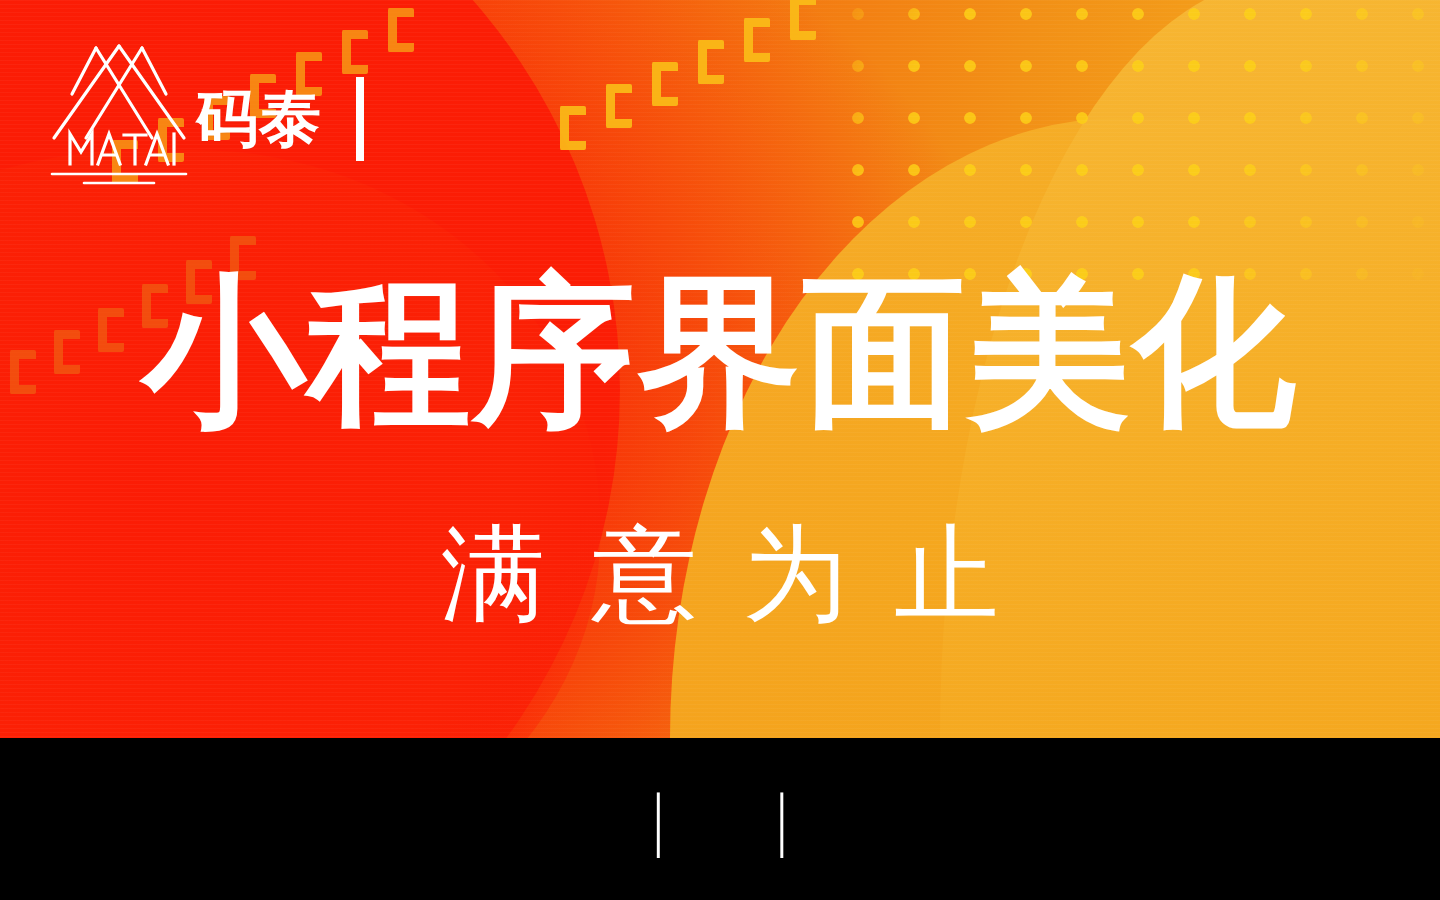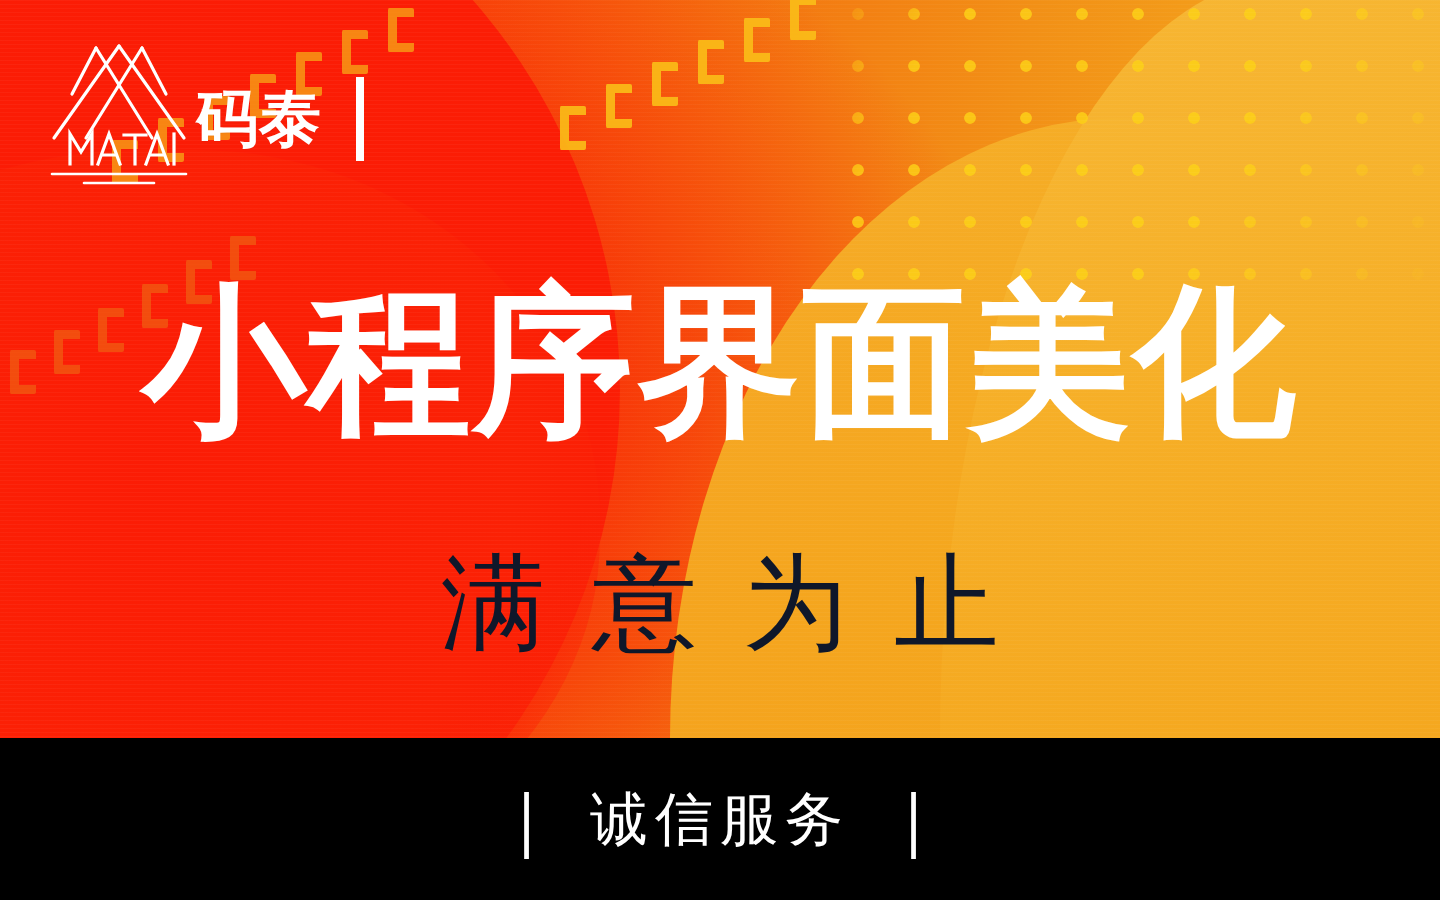--- a/index.html
+++ b/index.html
@@ -8,21 +8,21 @@
     padding: 0;
     background: #ffffff;
   }
   * { box-sizing: border-box; }
 
   .banner {
     position: relative;
     width: 1440px;
     height: 900px;
     overflow: hidden;
-    font-family: Liberation Sans, sans-serif;
+    font-family: Liberation Serif, serif;
     background: #fa1e05;
   }
 
   
   .bg-gradient {
     position: absolute;
     inset: 0 0 162px 0;
     background:
       radial-gradient(120% 150% at 2% 55%, #fa1405 0%, #fa1e05 22%, rgba(250,60,6,0) 58%),
       linear-gradient(100deg, #fb2505 0%, #f9480a 22%, #f4720f 45%, #f29016 66%, #f4a51c 85%, #f5ad20 100%);
@@ -151,36 +151,36 @@
     background: #ffffff;
     margin: 0 30px 0 34px;
     flex: 0 0 auto;
   }
 
   
   .headline {
     position: absolute;
     left: 50%;
     transform: translateX(-50%);
-    top: 280px;
+    top: 272px;
     color: #ffffff;
     font-size: 163px;
     line-height: 1;
     font-weight: 700;
     letter-spacing: 2px;
     white-space: nowrap;
   }
 
   
   .subtitle {
     position: absolute;
     left: 50%;
     transform: translateX(-50%);
-    top: 540px;
-    color: #0f172a;
+    top: 512px;
+    color: #ffffff;
     font-size: 105px;
     line-height: 1.2;
     font-weight: 400;
     letter-spacing: 46px;
     text-indent: 46px;
     white-space: nowrap;
   }
 
   
   .footer-bar {
@@ -289,18 +289,17 @@
     <span class="brand-divider"></span>
   </div>
 
   <div class="headline">小程序界面美化</div>
 
   <div class="subtitle">满意为止</div>
 
   <div class="footer-bar">
     <div class="footer-inner">
       <span class="footer-sep">|</span>
-      <span class="footer-item">诚信服务</span>
       <span class="footer-sep">|</span>
     </div>
   </div>
 
 </div>
 
 </body></html>

